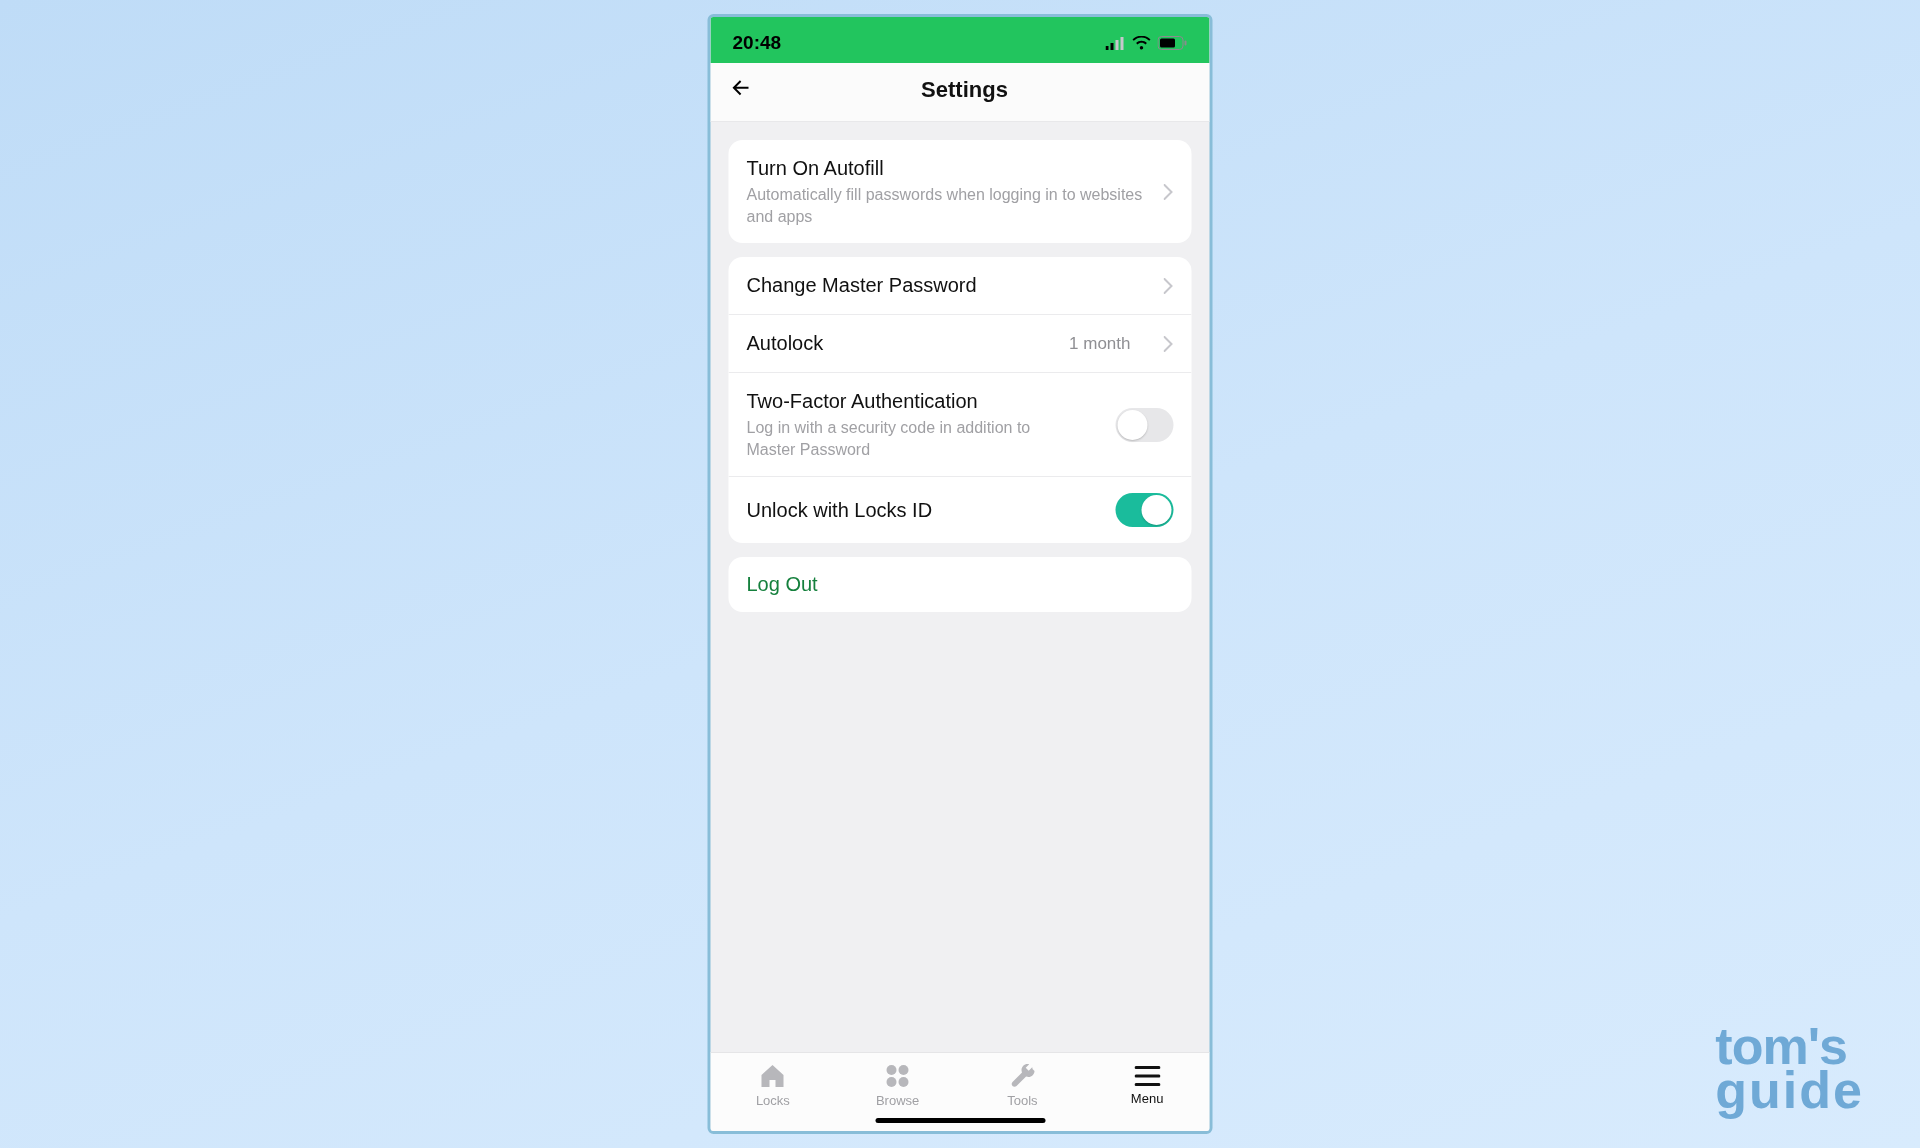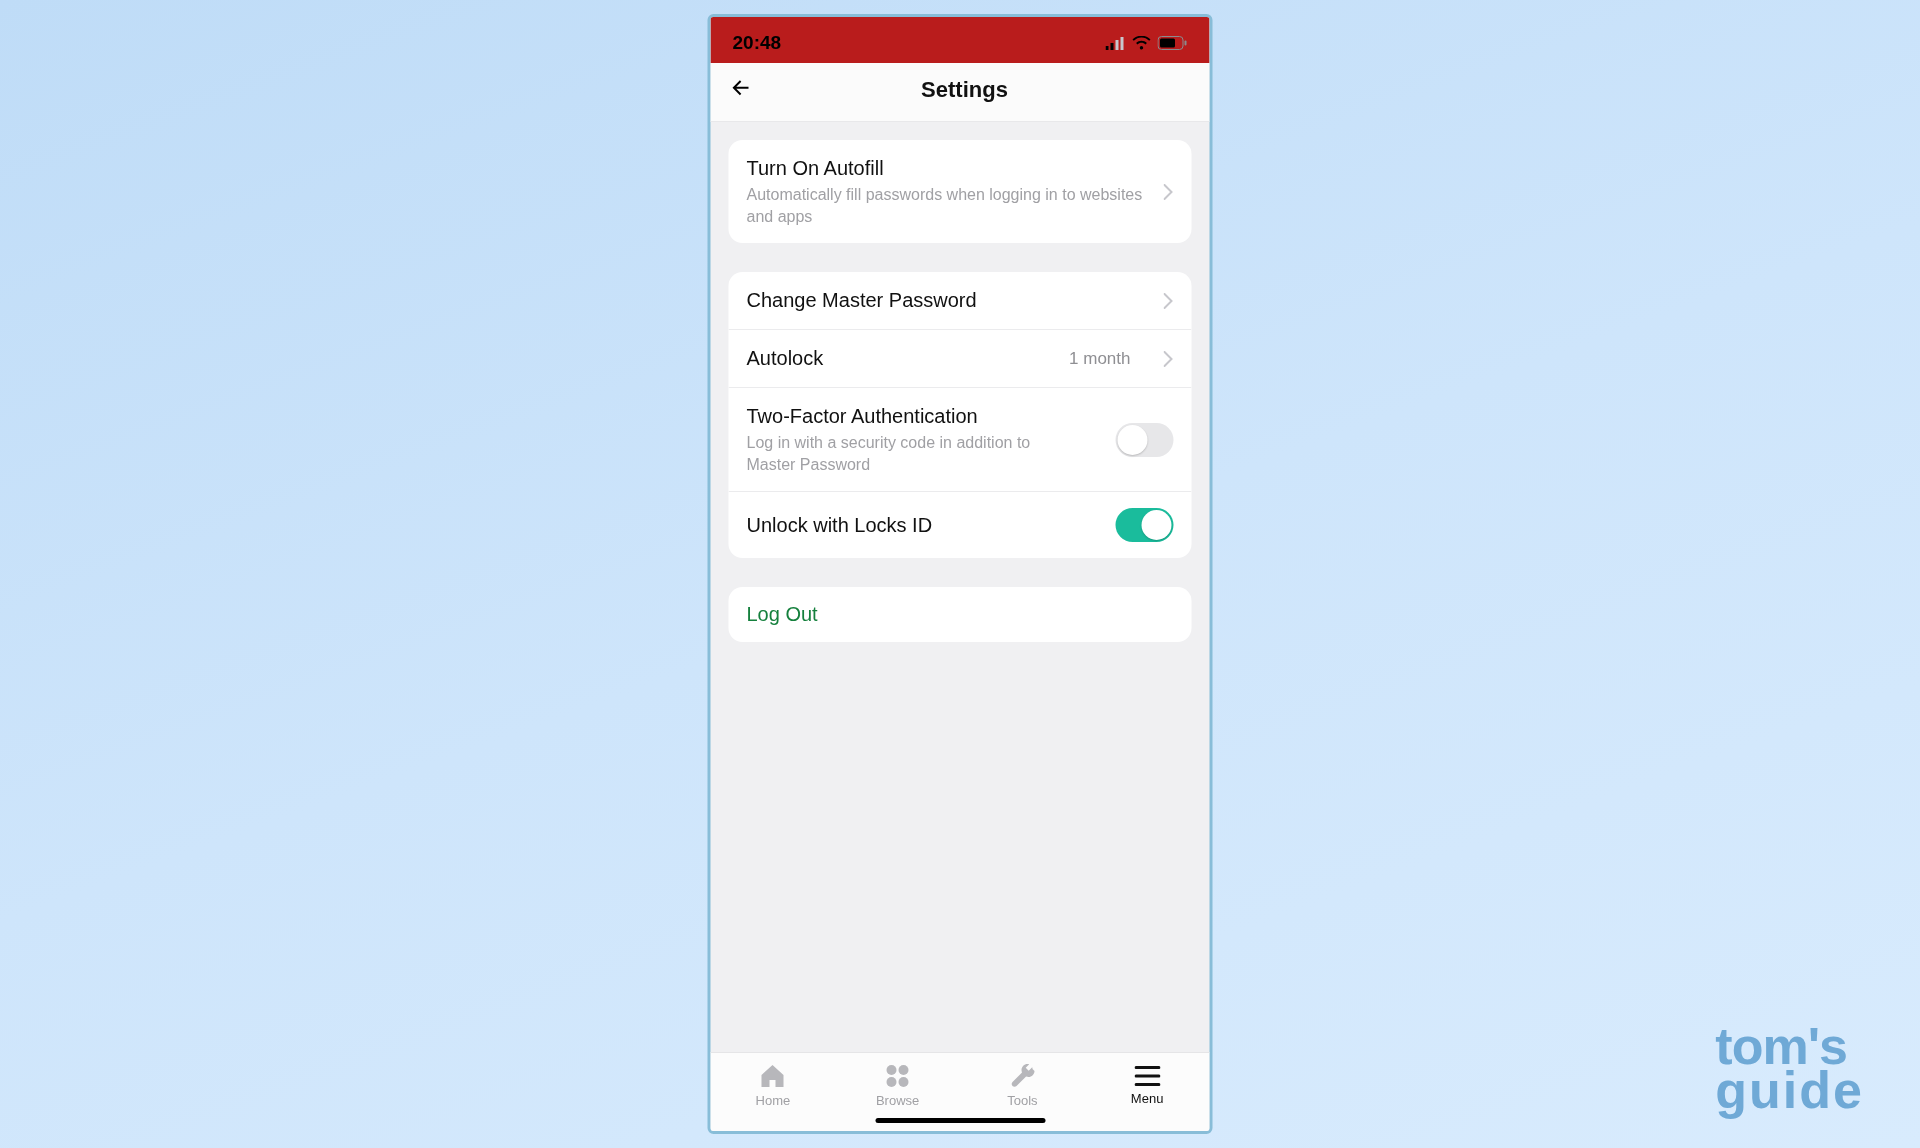--- a/index.html
+++ b/index.html
@@ -23,21 +23,21 @@
       background: #f0f0f2;
       overflow: hidden;
       display: flex;
       flex-direction: column;
     }
     .status-bar {
       display: flex;
       justify-content: space-between;
       align-items: center;
       padding: 12px 22px 6px 22px;
-      background: #b91c1c;
+      background: #22c55e;
       height: 46px;
     }
     .status-time {
       font-size: 19px;
       font-weight: 600;
       color: #000;
     }
     .status-icons {
       display: flex;
       gap: 6px;
@@ -64,21 +64,21 @@
       color: #111;
     }
     .content {
       flex: 1;
       overflow-y: auto;
       padding: 18px 18px 0 18px;
     }
     .card {
       background: #fff;
       border-radius: 14px;
-      margin-bottom: 29px;
+      margin-bottom: 14px;
       overflow: hidden;
     }
     .row {
       display: flex;
       align-items: center;
       padding: 16px 18px;
       position: relative;
     }
     .row + .row {
       border-top: 1px solid #ebebed;
@@ -273,21 +273,21 @@
         <div class="logout">Log Out</div>
       </div>
     </div>
   </div>
 
   <div class="tab-bar">
     <div class="tab-item">
       <svg width="28" height="26" viewBox="0 0 28 26">
         <path d="M14 2L3 12v12h8v-7h6v7h8V12L14 2z" fill="#b7b7bb"></path>
       </svg>
-      <div class="tab-label">Home</div>
+      <div class="tab-label">Locks</div>
     </div>
     <div class="tab-item">
       <svg width="26" height="26" viewBox="0 0 26 26">
         <circle cx="7" cy="7" r="5" fill="#b7b7bb"></circle>
         <circle cx="19" cy="7" r="5" fill="#b7b7bb"></circle>
         <circle cx="7" cy="19" r="5" fill="#b7b7bb"></circle>
         <circle cx="19" cy="19" r="5" fill="#b7b7bb"></circle>
       </svg>
       <div class="tab-label">Browse</div>
     </div>

